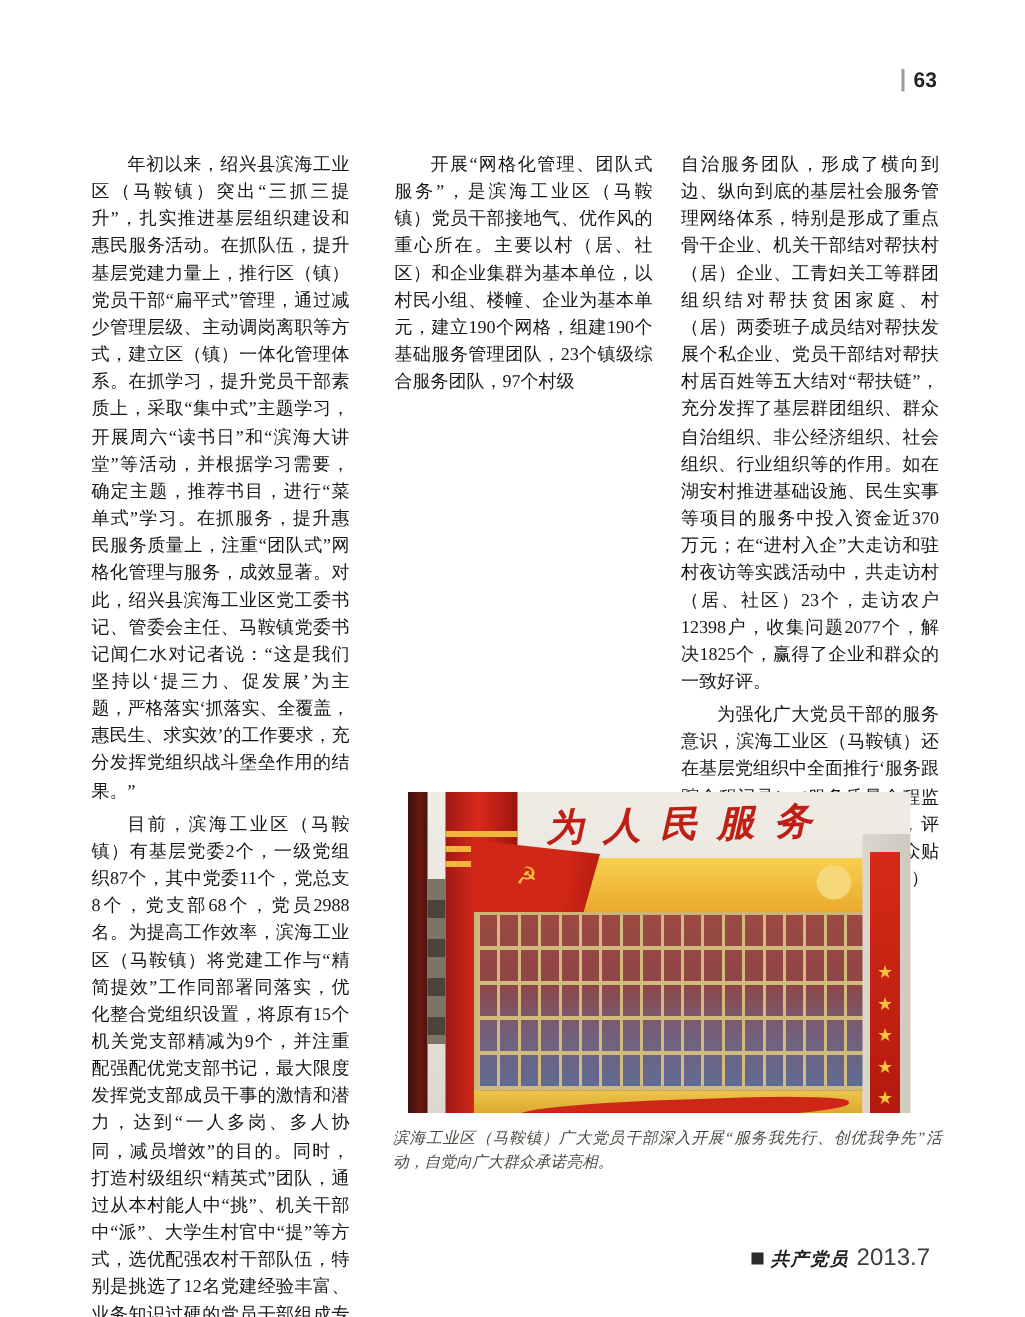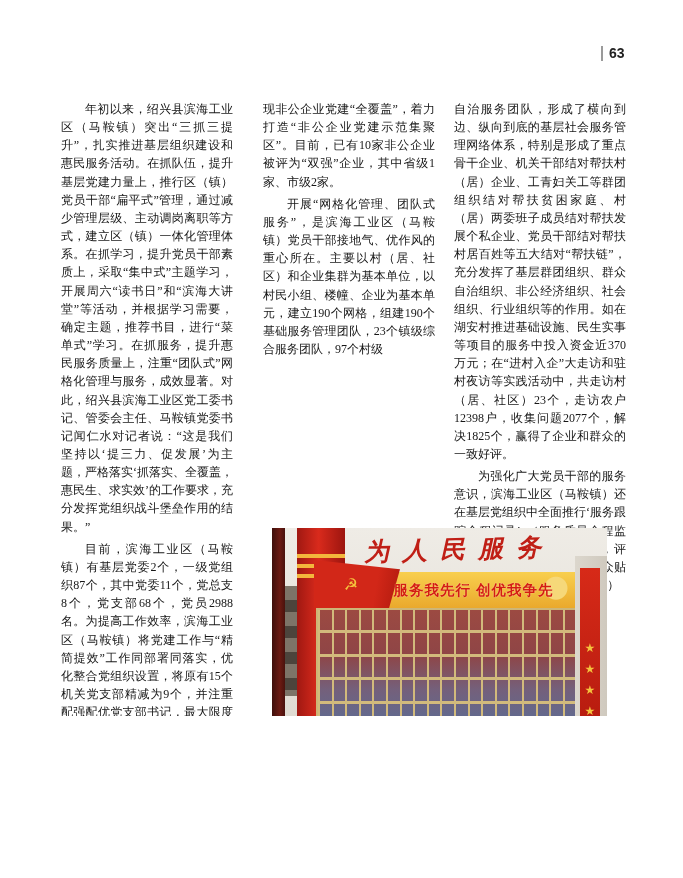--- a/index.html
+++ b/index.html
@@ -1,18 +1,18 @@
 <!DOCTYPE html>
 <html><head>
 <meta charset="utf-8">
 <style>
   html,body{margin:0;padding:0;background:#ffffff;}
   #page{
     position:relative;
-    width:683px;height:716px;
+    width:683px;height:878px;
     background:#ffffff;
     font-family:"Liberation Serif","DejaVu Serif",serif;
     color:#141414;
     overflow:hidden;
   }
   
   #page-number{
     position:absolute;left:601px;top:45px;
     display:flex;align-items:center;gap:6px;
     font-family:"Liberation Sans","DejaVu Sans",sans-serif;
@@ -141,55 +141,54 @@
     <span class="bar"></span>
     <span class="num">63</span>
   </div>
 
   <div class="col" id="col-1">
     <p class="indent">年初以来，绍兴县滨海工业区（马鞍镇）突出“三抓三提升”，扎实推进基层组织建设和惠民服务活动。在抓队伍，提升基层党建力量上，推行区（镇）党员干部“扁平式”管理，通过减少管理层级、主动调岗离职等方式，建立区（镇）一体化管理体系。在抓学习，提升党员干部素质上，采取“集中式”主题学习，开展周六“读书日”和“滨海大讲堂”等活动，并根据学习需要，确定主题，推荐书目，进行“菜单式”学习。在抓服务，提升惠民服务质量上，注重“团队式”网格化管理与服务，成效显著。对此，绍兴县滨海工业区党工委书记、管委会主任、马鞍镇党委书记闻仁水对记者说：“这是我们坚持以‘提三力、促发展’为主题，严格落实‘抓落实、全覆盖，惠民生、求实效’的工作要求，充分发挥党组织战斗堡垒作用的结果。”</p>
     <p class="indent">目前，滨海工业区（马鞍镇）有基层党委2个，一级党组织87个，其中党委11个，党总支8个，党支部68个，党员2988名。为提高工作效率，滨海工业区（马鞍镇）将党建工作与“精简提效”工作同部署同落实，优化整合党组织设置，将原有15个机关党支部精减为9个，并注重配强配优党支部书记，最大限度发挥党支部成员干事的激情和潜力，达到“一人多岗、多人协同，减员增效”的目的。同时，打造村级组织“精英式”团队，通过从本村能人中“挑”、机关干部中“派”、大学生村官中“提”等方式，选优配强农村干部队伍，特别是挑选了12名党建经验丰富、业务知识过硬的党员干部组成专职驻村队伍，指导村（居、社区）开展“评星晋级”活动，不断提升美丽乡村建设水平。同时，滨海工业区（马鞍镇）选派2名非公企业党建指导员，积极引导有3名以上正式党员的非公企业加快建立党组织，努力实</p>
   </div>
 
   <div class="col" id="col-2">
-    <p>现非公企业党建“全覆盖”，着力打造“非公企业党建示范集聚区”。目前，已有10家非公企业被评为“双强”企业，其中省级1家、市级2家。</p>
     <p class="indent">开展“网格化管理、团队式服务”，是滨海工业区（马鞍镇）党员干部接地气、优作风的重心所在。主要以村（居、社区）和企业集群为基本单位，以村民小组、楼幢、企业为基本单元，建立190个网格，组建190个基础服务管理团队，23个镇级综合服务团队，97个村级</p>
   </div>
 
   <div class="col" id="col-3">
     <p>自治服务团队，形成了横向到边、纵向到底的基层社会服务管理网络体系，特别是形成了重点骨干企业、机关干部结对帮扶村（居）企业、工青妇关工等群团组织结对帮扶贫困家庭、村（居）两委班子成员结对帮扶发展个私企业、党员干部结对帮扶村居百姓等五大结对“帮扶链”，充分发挥了基层群团组织、群众自治组织、非公经济组织、社会组织、行业组织等的作用。如在湖安村推进基础设施、民生实事等项目的服务中投入资金近370万元；在“进村入企”大走访和驻村夜访等实践活动中，共走访村（居、社区）23个，走访农户12398户，收集问题2077个，解决1825个，赢得了企业和群众的一致好评。</p>
     <p class="indent">为强化广大党员干部的服务意识，滨海工业区（马鞍镇）还在基层党组织中全面推行‘服务跟踪全程记录’、‘服务质量全程监督’、‘服务效率全程考核’，评选‘十佳服务团队’和‘十佳群众贴心人’”。（本刊记者　蒋鑫富）</p>
   </div>
 
   <div id="photo">
     <div class="ph-left-strip"></div>
     <div class="ph-frames"></div>
     <div class="ph-pillar"></div>
     <div class="ph-pillar-stripes"></div>
     <div class="ph-callig">为人民服务</div>
     <div class="ph-banner">
       <div class="ph-flag">
         <span class="ph-emblem">☭</span>
       </div>
-      <span class="ph-banner-text">服务我先行 创优我争先</span>
     </div>
     <div class="ph-grid"></div>
     <div class="ph-bottom-board">
       <div class="ph-swoosh"></div>
     </div>
     <div class="ph-right-panel"></div>
     <div class="ph-star-band">
       <span>★</span>
       <span>★</span>
       <span>★</span>
       <span>★</span>
       <span>★</span>
     </div>
   </div>
 
+  <div id="photo-caption">滨海工业区（马鞍镇）广大党员干部深入开展“服务我先行、创优我争先”活动，自觉向广大群众承诺亮相。</div>
 
   <div id="page-footer">
     <span class="logo-mark"></span>
     <span class="logo-text">共产党员</span>
     <span class="issue">2013.7</span>
   </div>
 
 </div>
 
 </body></html>

